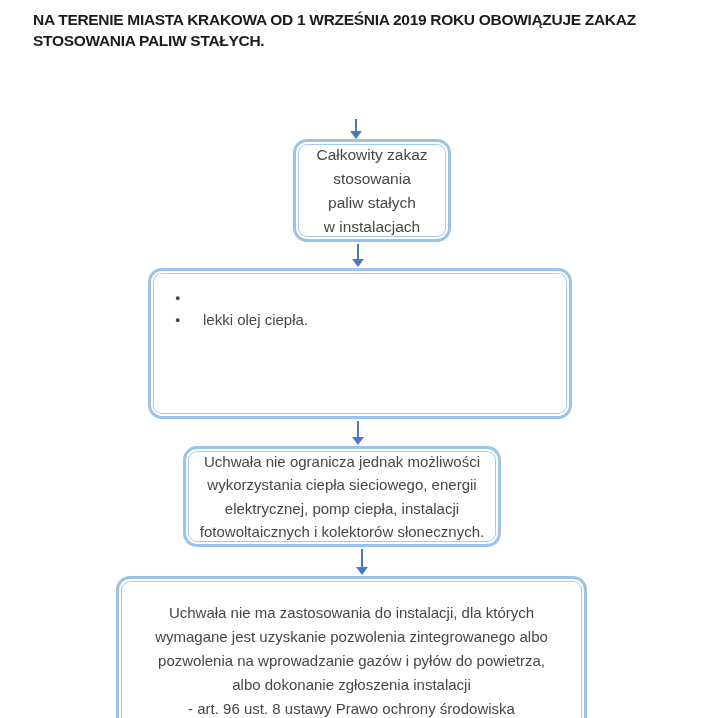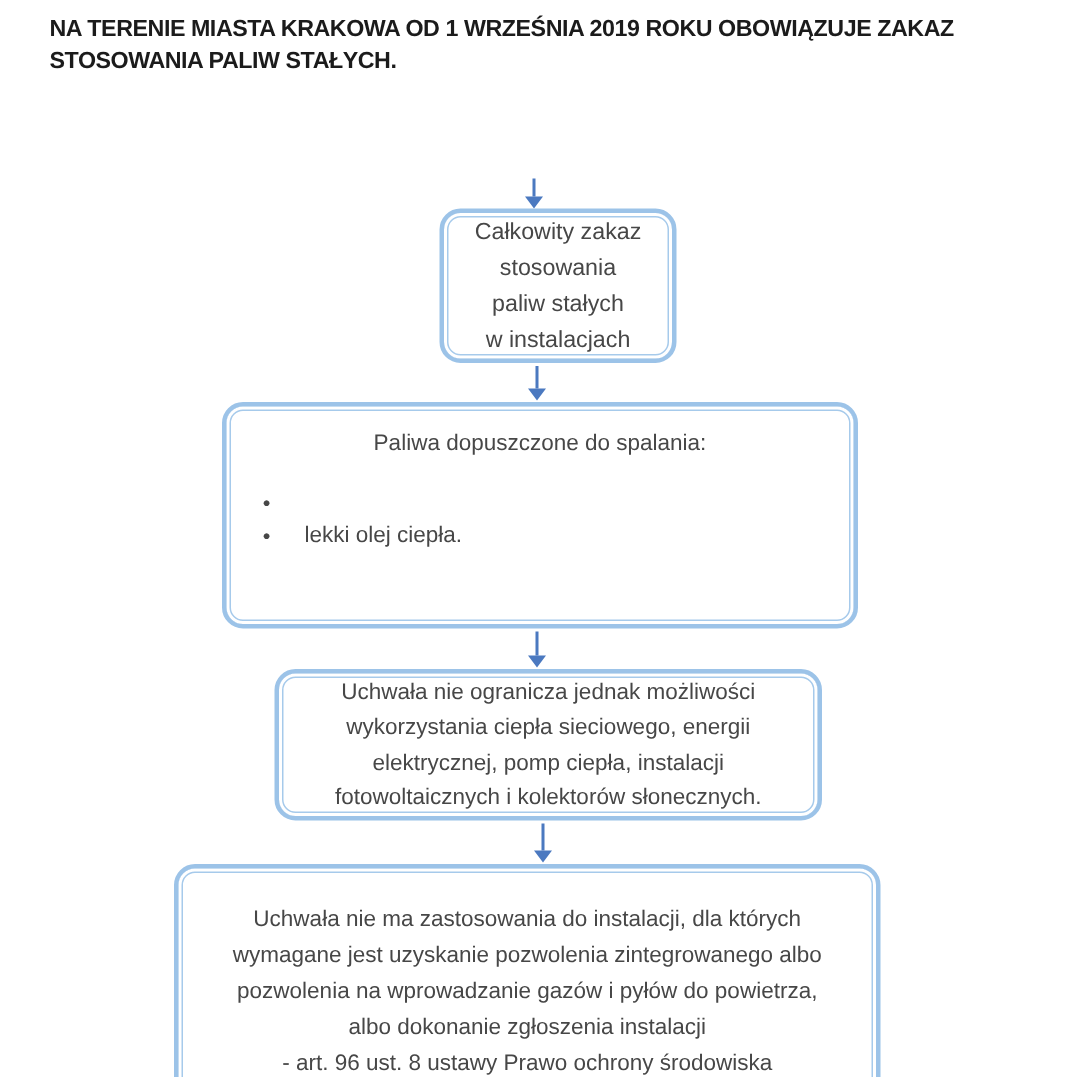--- a/index.html
+++ b/index.html
@@ -65,21 +65,21 @@
     color: var(--body-text, #474747);
     text-align: left;
     padding-left: 4px;
   }
   .bullet-text {
     white-space: pre-line;
     font-size: 15px;
     line-height: 22px;
     color: var(--body-text, #474747);
   }
-  .box-heat { left: 183px; top: 446px; width: 365px; height: 101px; }
+  .box-heat { left: 183px; top: 446px; width: 318px; height: 101px; }
   .box-heat .box-text { line-height: 23.5px; }
   .box-permits { left: 116px; top: 576px; width: 471px; height: 170px; align-items: center; }
   .box-permits .box-text { line-height: 24px; }
   .arrow {
     position: absolute;
     width: 12px;
     display: flex;
     flex-direction: column;
     align-items: center;
   }
@@ -115,21 +115,20 @@
 paliw stałych
 w instalacjach</div>
   </section>
 
   <div class="arrow arrow-2">
     <span class="stem"></span>
     <span class="head"></span>
   </div>
 
   <section class="box box-fuels">
-    <p class="fuels-title">Paliwa dopuszczone do spalania:</p>
     <div class="bullet-row">
       <span class="bullet">●</span>
     </div>
     <div class="bullet-row">
       <span class="bullet">●</span>
       <span class="bullet-text">lekki olej ciepła.</span>
     </div>
   </section>
 
   <div class="arrow arrow-3">

